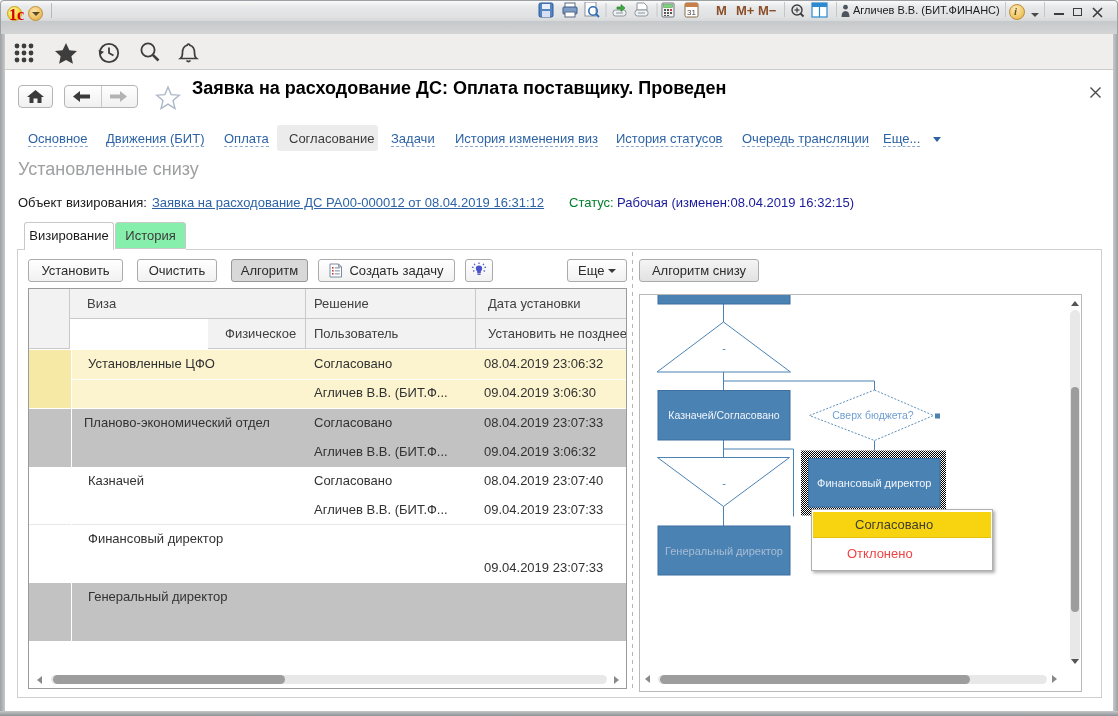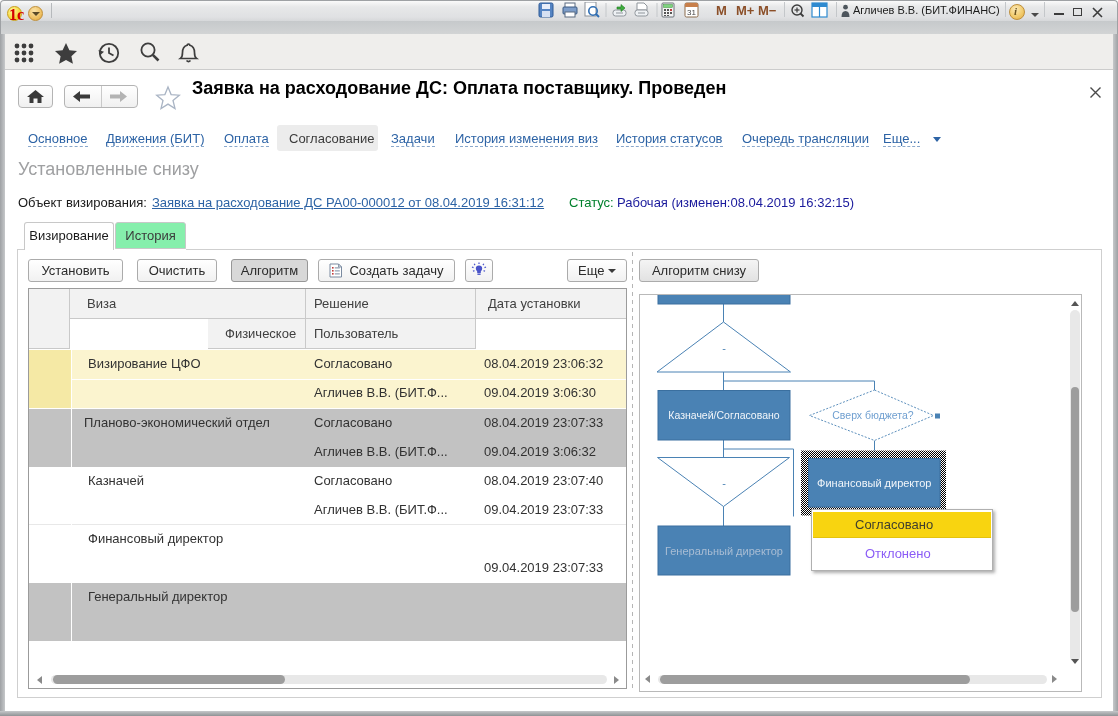--- a/index.html
+++ b/index.html
@@ -273,25 +273,26 @@
 <div class="abs" style="left:632px; top:252px; width:1px; height:440px; background-image:linear-gradient(#b5b5b5 50%, rgba(255,255,255,0) 50%); background-size:1px 8px;"></div>
 
 <div class="abs" id="tbl">
 
   <div class="hcell" style="left:0;top:0;width:41px;height:60px;padding:0;"></div>
   <div class="hcell" style="left:41px;top:0;width:236px;height:30px;">Виза</div>
   <div class="hcell" style="left:277px;top:0;width:170px;height:30px;padding-left:8px;">Решение</div>
   <div class="hcell" style="left:447px;top:0;width:150px;height:30px;border-right:none;padding-left:12px;">Дата установки</div>
   <div class="hcell" style="left:179px;top:30px;width:98px;height:30px;">Физическое</div>
   <div class="hcell" style="left:277px;top:30px;width:170px;height:30px;padding-left:8px;">Пользователь</div>
+  <div class="hcell" style="left:447px;top:30px;width:150px;height:30px;border-right:none;padding-left:12px;">Установить не позднее</div>
 
   <div class="abs" style="left:0;top:61px;width:42px;height:58px;background:#f5e9a5;"></div>
   <div class="abs" style="left:43px;top:61px;width:554px;height:58px;background:#fbf4cf;"></div>
   <div class="abs" style="left:43px;top:90px;width:554px;height:1px;background:#fff;"></div>
-  <div class="cell" style="left:59px;top:61px;width:210px;">Визирование ЦФО</div>
+  <div class="cell" style="left:59px;top:61px;width:210px;">Установленные ЦФО</div>
   <div class="cell" style="left:285px;top:61px;width:160px;">Согласовано</div>
   <div class="cell" style="left:455px;top:61px;width:142px;">08.04.2019 23:06:32</div>
   <div class="cell" style="left:285px;top:90px;width:160px;">Агличев В.В. (БИТ.Ф...</div>
   <div class="cell" style="left:455px;top:90px;width:142px;">09.04.2019 3:06:30</div>
 
   <div class="abs" style="left:0;top:120px;width:597px;height:58px;background:#c2c2c2;"></div>
   <div class="cell" style="left:55px;top:120px;width:220px;">Планово-экономический отдел</div>
   <div class="cell" style="left:285px;top:120px;width:160px;">Согласовано</div>
   <div class="cell" style="left:455px;top:120px;width:142px;">08.04.2019 23:07:33</div>
   <div class="cell" style="left:285px;top:149px;width:160px;">Агличев В.В. (БИТ.Ф...</div>
@@ -357,13 +358,13 @@
 <div class="sbtrack" style="left:1070px;top:310px;width:10px;height:352px;"></div>
 <div class="sbthumb" style="left:1071px;top:387px;width:8px;height:225px;"></div>
 <div class="arr" style="left:1071px;top:659px;border-left:4px solid transparent;border-right:4px solid transparent;border-top:5px solid #555;"></div>
 <div class="arr" style="left:645px;top:675px;border-top:4px solid transparent;border-bottom:4px solid transparent;border-right:5px solid #8a8a8a;"></div>
 <div class="sbtrack" style="left:658px;top:674.5px;width:389px;height:9px;"></div>
 <div class="sbthumb" style="left:660px;top:674.5px;width:310px;height:9px;"></div>
 <div class="arr" style="left:1052px;top:675px;border-top:4px solid transparent;border-bottom:4px solid transparent;border-left:5px solid #8a8a8a;"></div>
 
 <div class="abs" style="left:811px;top:509px;width:182px;height:62px;background:#fff;border:1px solid #b0b0b0;box-shadow:2px 2px 3px rgba(120,120,120,0.6);"></div>
 <div class="abs" style="left:813px;top:512px;width:178px;height:26px;background:#f8d410;border-bottom:1px solid #e3c20e;font-size:13px;color:#3f3f2e;line-height:26px;padding-left:42px;">Согласовано</div>
-<div class="abs" style="left:813px;top:540px;width:178px;height:28px;background:#fff;font-size:13px;color:#8b5cf6;line-height:28px;padding-left:52px;">Отклонено</div>
+<div class="abs" style="left:813px;top:540px;width:178px;height:28px;background:#fff;font-size:13px;color:#ef4444;line-height:28px;padding-left:34px;">Отклонено</div>
 
 </body></html>

